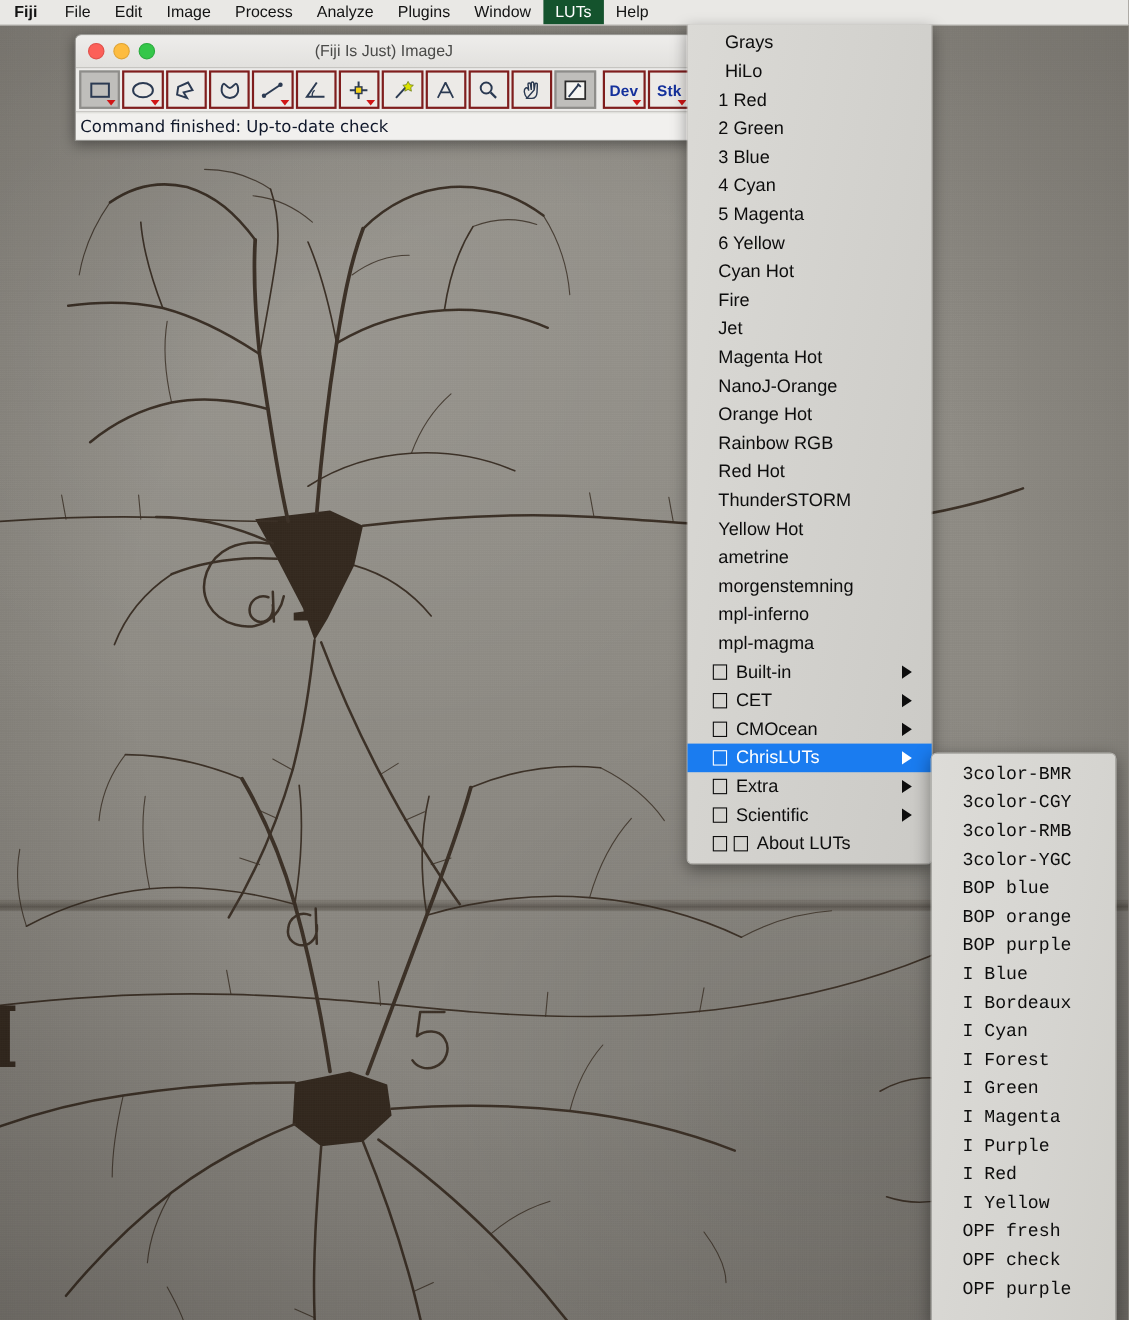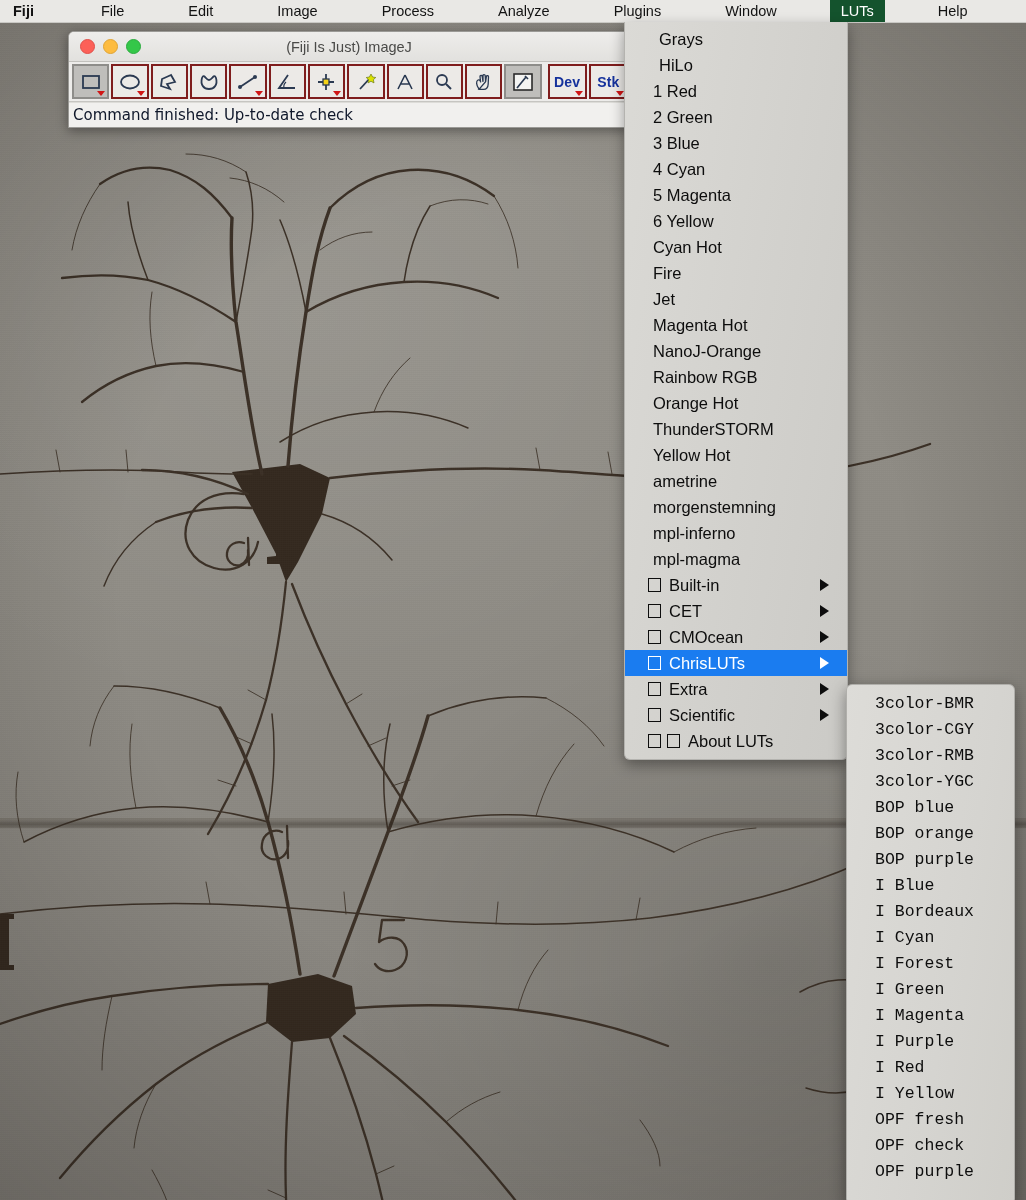--- a/index.html
+++ b/index.html
@@ -54,21 +54,20 @@
     position: absolute;
     left: 0; top: 0;
     width: 1026px; height: 22px;
     background: #e9e8e5;
     border-bottom: 1px solid #c9c8c4;
     display: flex;
     align-items: stretch;
     font-size: 14.5px;
     color: #131313;
     z-index: 50;
-    gap: 42px;
   }
   #menubar .mb-item {
     display: flex; align-items: center;
     padding: 0 11px;
     white-space: nowrap;
     line-height: 1;
   }
   #menubar .mb-item.apple-app { font-weight: bold; padding-left: 13px; padding-right: 14px; }
   #menubar .mb-item.active { background: #14532d; color: #ffffff; }
 
@@ -495,24 +494,27 @@
     <div class="menu-row">
       <span>Jet</span>
     </div>
     <div class="menu-row">
       <span>Magenta Hot</span>
     </div>
     <div class="menu-row">
       <span>NanoJ-Orange</span>
     </div>
     <div class="menu-row">
+      <span>Orange Hot</span>
+    </div>
+    <div class="menu-row">
       <span>Rainbow RGB</span>
     </div>
     <div class="menu-row">
-      <span>Orange Hot</span>
+      <span>Red Hot</span>
     </div>
     <div class="menu-row">
       <span>ThunderSTORM</span>
     </div>
     <div class="menu-row">
       <span>Yellow Hot</span>
     </div>
     <div class="menu-row">
       <span>ametrine</span>
     </div>

